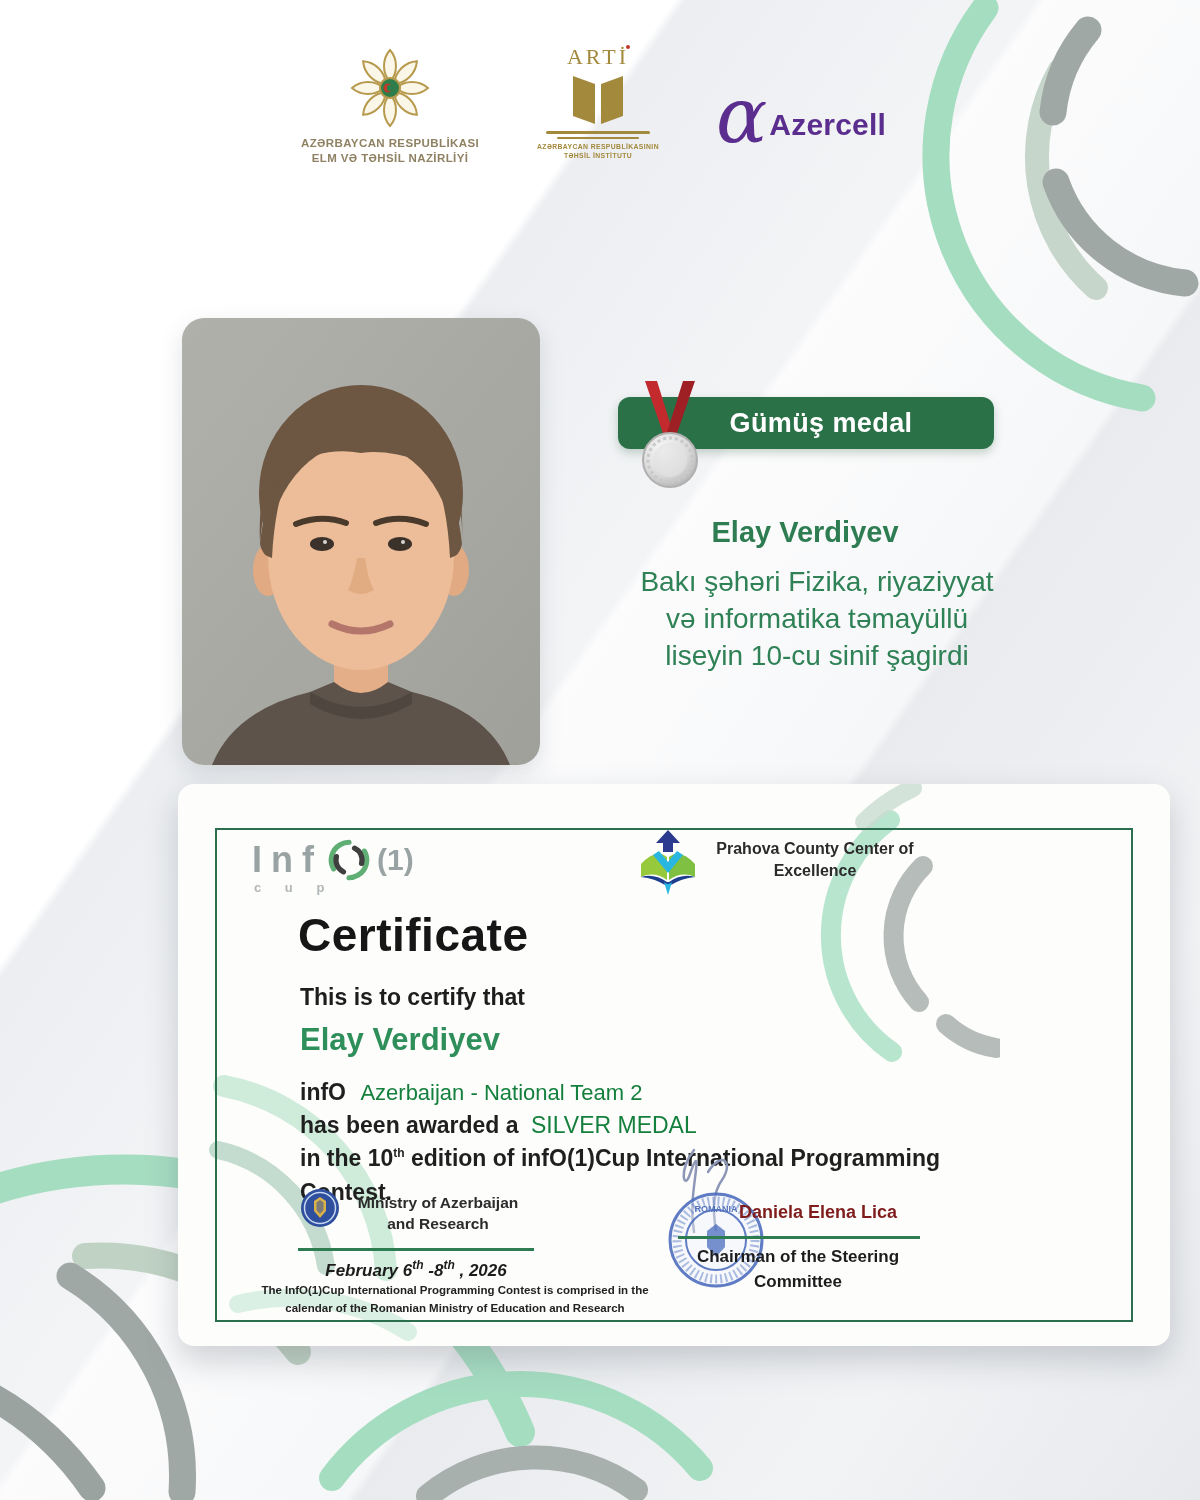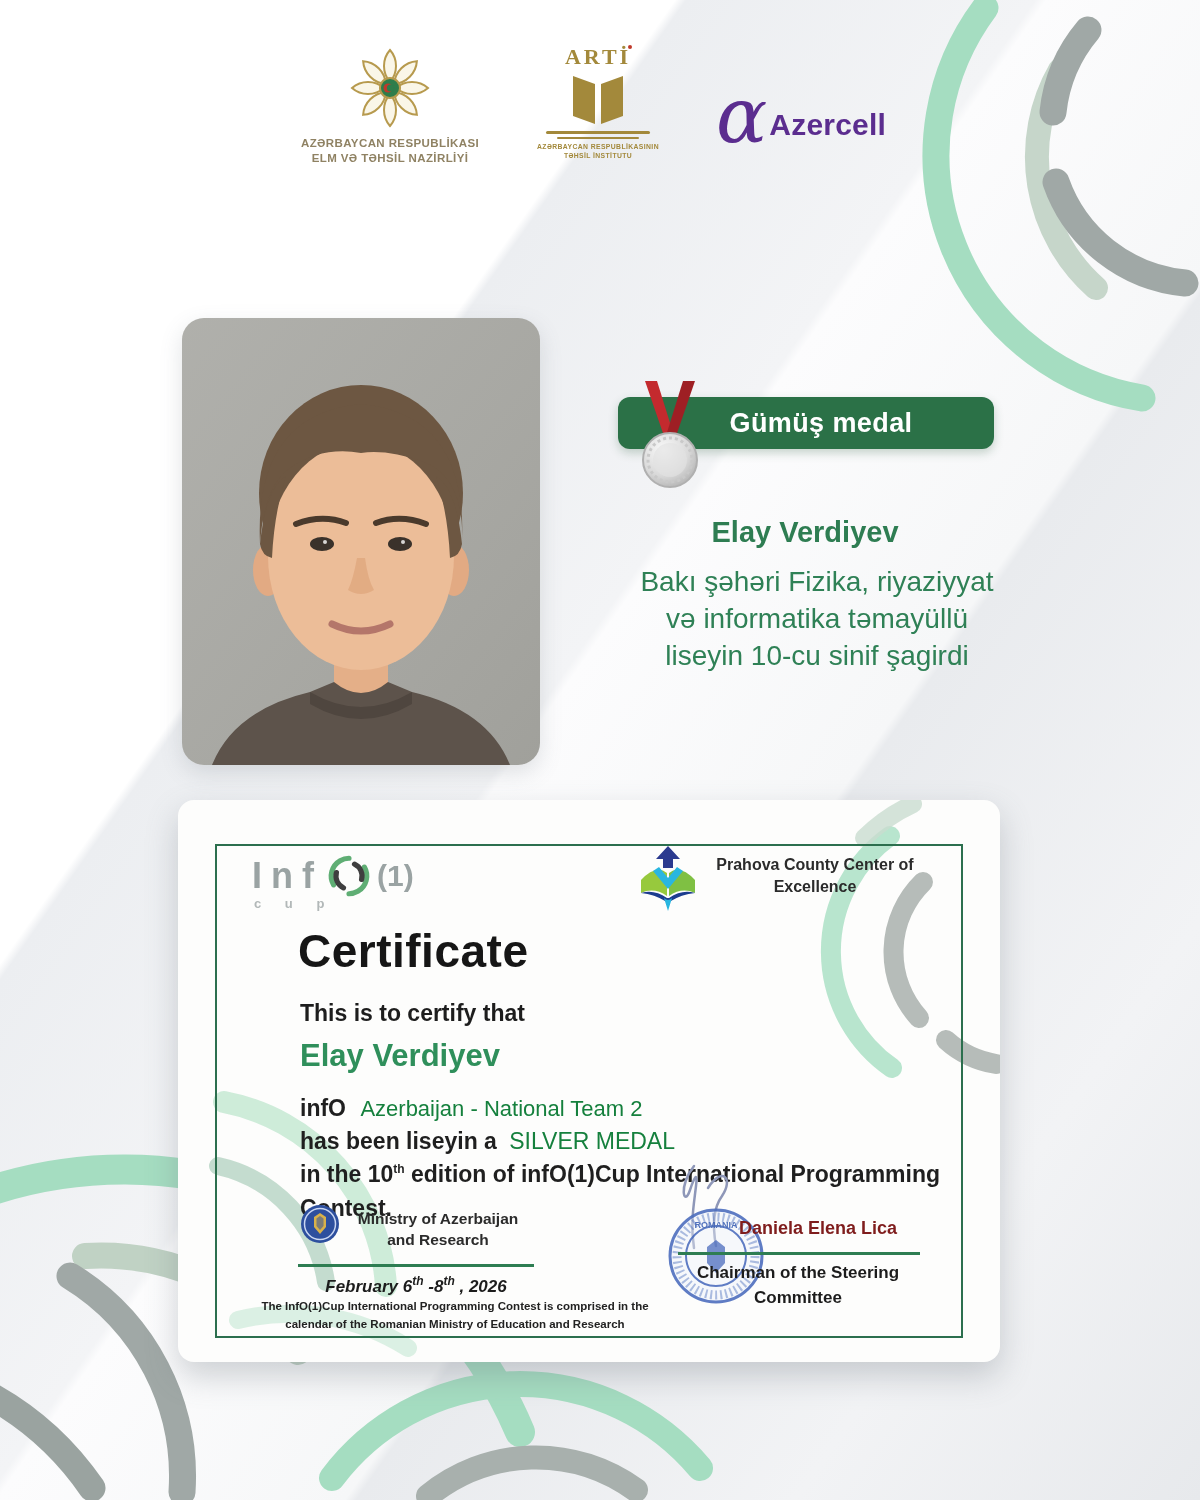--- a/index.html
+++ b/index.html
@@ -10,21 +10,21 @@
       linear-gradient(125deg,#ffffff 0%,#ffffff 30%,#eceef1 30.5%,#f3f4f6 46%,#fcfcfd 46.5%,#f6f7f8 62%,#e9ebee 62.5%,#f2f3f5 82%,#e7e9ec 100%);
   }
   .abs{position:absolute;}
   svg{display:block;}
 
   
   .ministry-logo{left:298px;top:46px;width:184px;text-align:center;color:#8f8263;}
   .ministry-logo .emblem{margin:0 auto 6px auto;}
   .logo-caption{font-size:11.5px;line-height:15px;letter-spacing:.4px;font-weight:600;}
   .arti-logo{left:518px;top:44px;width:160px;text-align:center;color:#a3893b;}
-  .arti-title{font-family:"Liberation Serif",serif;font-size:22px;font-weight:bold;letter-spacing:3px;position:relative;display:inline-block;}
+  .arti-title{font-family:"Liberation Serif",serif;font-size:22px;font-weight:normal;letter-spacing:3px;position:relative;display:inline-block;}
   .arti-dot{position:absolute;right:-1px;top:1px;width:4px;height:4px;border-radius:50%;background:#c0392b;}
   .arti-book{margin:4px auto 5px auto;}
   .arti-rule{height:2.5px;background:#a3893b;margin:0 auto 3px auto;border-radius:2px;}
   .arti-caption{font-size:6.8px;line-height:9px;letter-spacing:.4px;font-weight:700;color:#a3893b;}
   .azercell-logo{left:716px;top:72px;height:76px;display:flex;align-items:flex-end;color:#5b2d8f;}
   .alpha-glyph{font-family:"DejaVu Serif",serif;font-style:italic;font-size:76px;line-height:64px;color:#5b2d8f;margin-right:2px;}
   .azercell-word{font-size:30px;font-weight:bold;letter-spacing:.2px;padding-bottom:6px;}
 
   
   .photo{left:182px;top:318px;width:358px;height:447px;border-radius:22px;overflow:hidden;
@@ -33,21 +33,21 @@
      color:#fff;display:flex;align-items:center;justify-content:center;
      font-size:27px;font-weight:bold;letter-spacing:.4px;padding-left:30px;box-sizing:border-box;
      box-shadow:0 4px 10px rgba(40,90,60,.25);}
   .medal-icon{left:637px;top:381px;z-index:3;}
   .student-name{left:600px;top:516px;width:410px;text-align:center;
      font-size:29px;font-weight:800;color:#2e7d52;}
   .student-desc{left:572px;top:563px;width:490px;text-align:center;
      font-size:28px;line-height:37px;font-weight:500;color:#2f8156;}
 
   
-  .cert-card{left:178px;top:800px;width:822px;height:562px;background:#fdfdfc;border-radius:16px;
+  .cert-card{left:178px;top:784px;width:992px;height:562px;background:#fdfdfc;border-radius:16px;
      overflow:hidden;box-shadow:0 14px 32px rgba(100,110,120,.30);}
   .cert-frame{position:absolute;left:37px;top:44px;right:37px;bottom:24px;border:2px solid #2c6f4e;z-index:2;}
   .cert-content{position:absolute;inset:0;z-index:3;}
   .card-arcs{position:absolute;inset:0;z-index:1;}
 
   .infocup{position:absolute;left:74px;top:52px;display:flex;align-items:center;color:#9aa3a3;}
   .infocup .inf{font-size:36px;font-weight:600;letter-spacing:9px;}
   .infocup .one{font-size:30px;font-weight:600;margin-left:4px;}
   .infocup-cup{position:absolute;left:76px;top:96px;font-size:13px;letter-spacing:10px;color:#b2b8b8;font-weight:600;}
 
@@ -241,21 +241,21 @@
 
       <div class="cert-title">Certificate</div>
       <div class="cert-certify">This is to certify that</div>
       <div class="cert-recipient">Elay Verdiyev</div>
 
       <div class="cert-line" style="top:295px;">
         <span>infO</span>
         <span class="green-strong" style="font-size:22px;margin-left:8px;">Azerbaijan - National Team 2</span>
       </div>
       <div class="cert-line" style="top:328px;">
-        <span>has been liseyin a</span>
+        <span>has been awarded a</span>
         <span class="green-strong" style="margin-left:6px;">SILVER MEDAL</span>
       </div>
       <div class="cert-line" style="top:361px;">
         <span>in the 10</span><span class="cert-sup">th</span><span> edition of infO(1)Cup International Programming</span>
       </div>
       <div class="cert-line" style="top:395px;">Contest.</div>
 
       <svg class="ministry-seal" width="40" height="40" viewBox="0 0 40 40">
         <circle cx="20" cy="20" r="19" fill="#2d4f9e"></circle>
         <circle cx="20" cy="20" r="15.5" fill="none" stroke="#c9d6f2" stroke-width="1.5"></circle>

